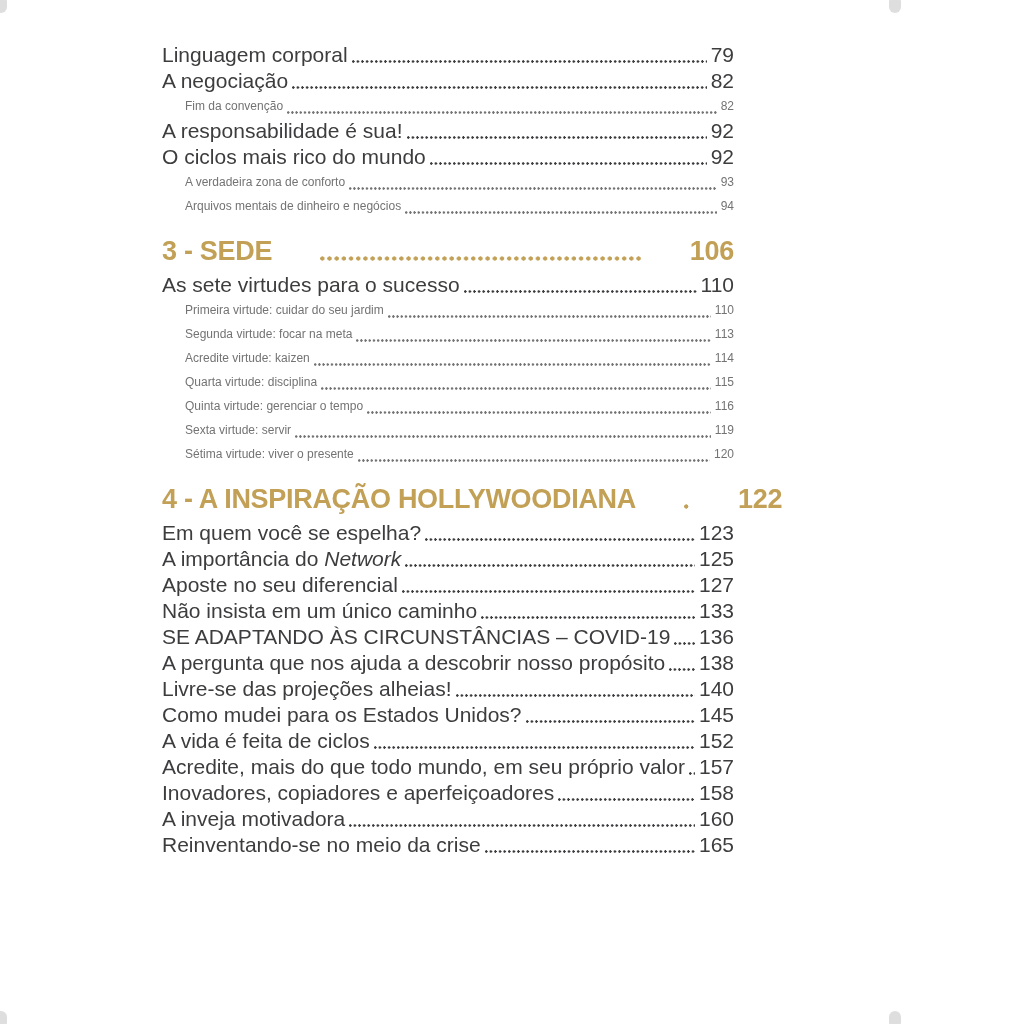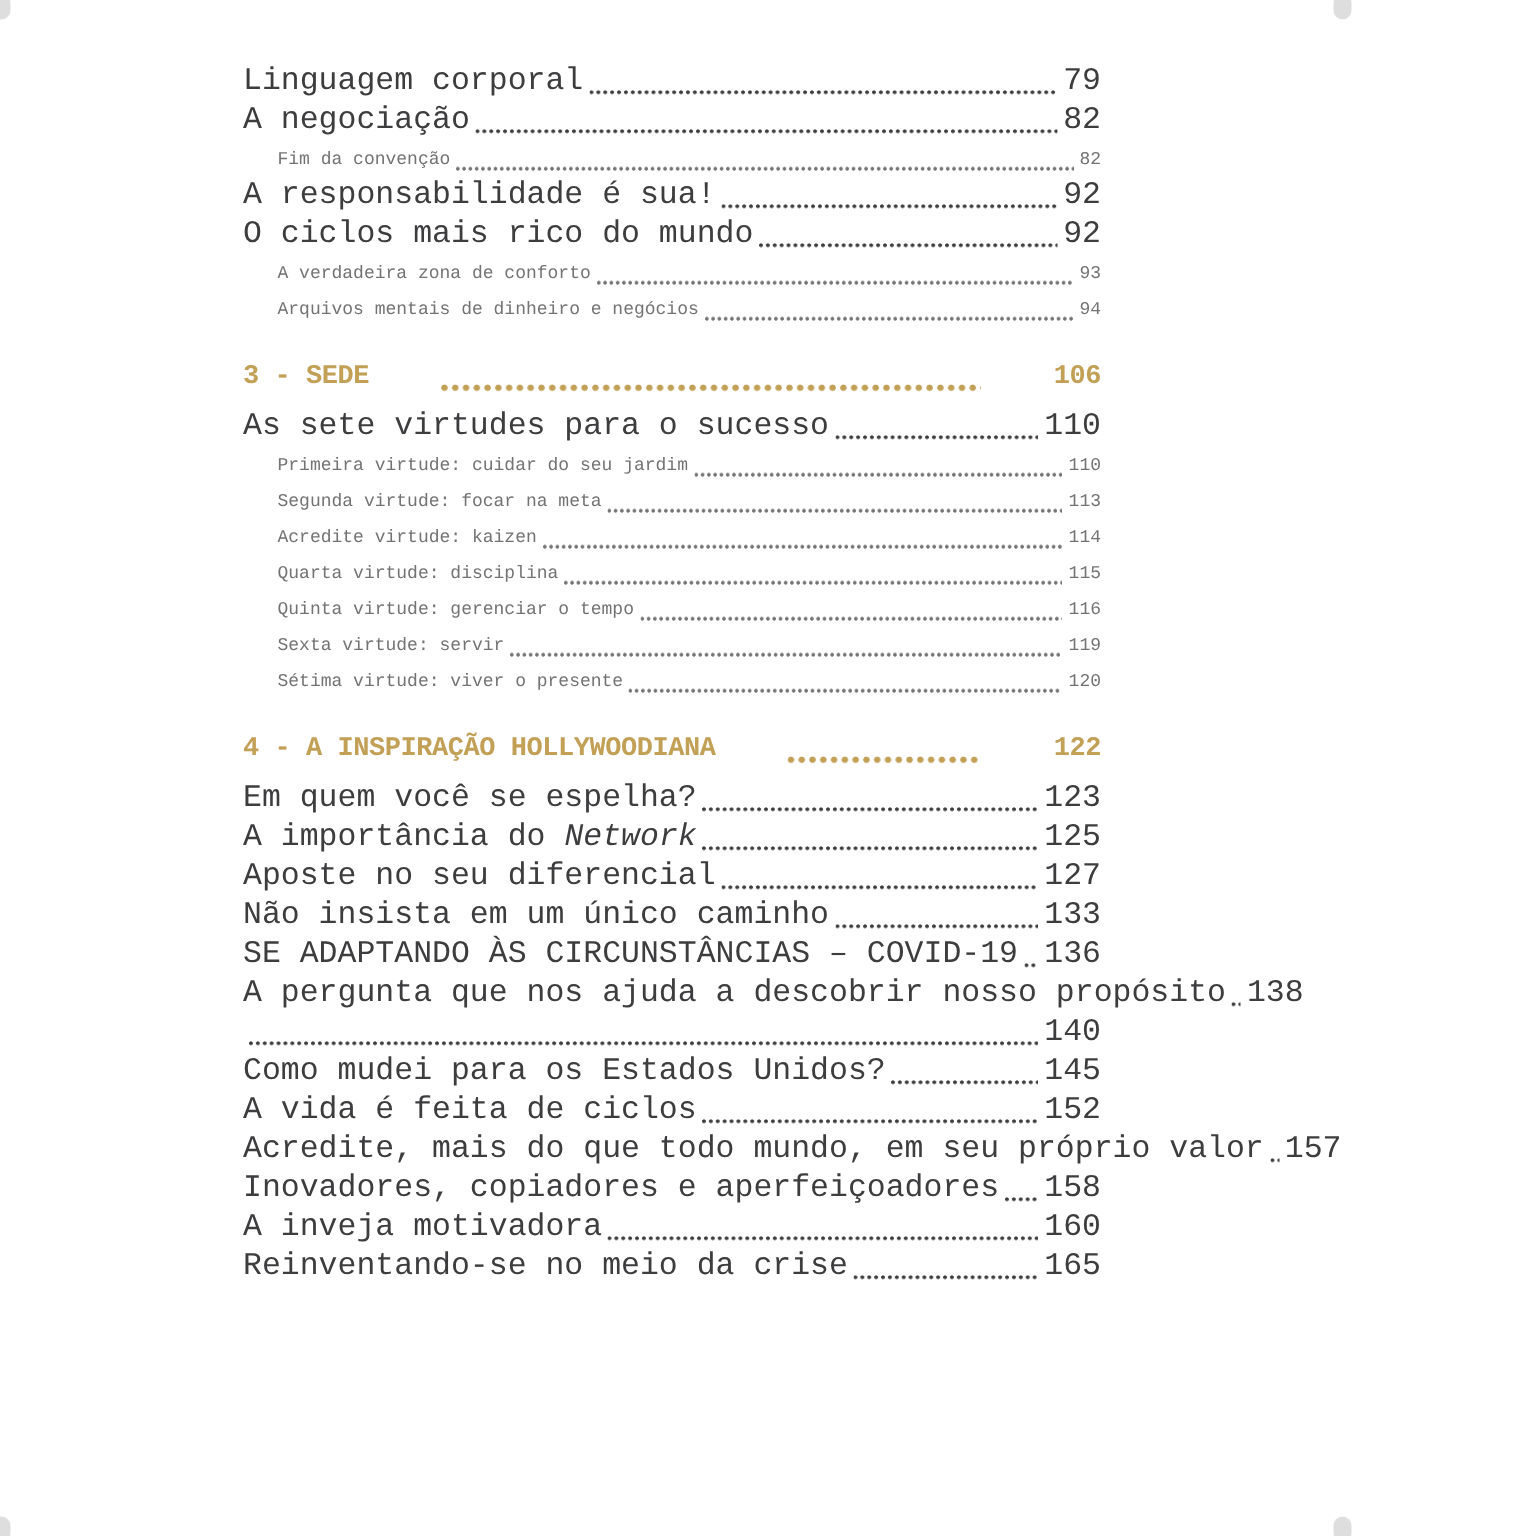--- a/index.html
+++ b/index.html
@@ -9,21 +9,20 @@
     height: 1024px;
     background: #ffffff;
     overflow: hidden;
     font-family: "Liberation Sans", sans-serif;
   }
   .page {
     position: relative;
     width: 896px;
     height: 1024px;
     background: var(--page-bg, #ffffff);
-    font-family: Liberation Mono, monospace;
   }
   .toc {
     width: 572px;
     margin: 0 auto;
     padding-top: 42px;
   }
   .toc-section { }
   .row {
     display: flex;
     align-items: baseline;
@@ -39,21 +38,21 @@
     line-height: 24px;
     font-size: 12px;
     color: var(--sub-text, #737373);
     padding-left: 23px;
   }
   .row.heading {
     height: 34px;
     line-height: 34px;
     margin-top: 16px;
     margin-bottom: 4px;
-    font-size: 18px;
+    font-size: 27px;
     font-weight: bold;
     letter-spacing: -0.3px;
     font-stretch: condensed;
     color: var(--gold, #c2a056);
     gap: 44px;
   }
   .title { white-space: nowrap; }
   .title em { font-style: italic; }
   .pagenum { white-space: nowrap; }
   .row.heading .pagenum { font-weight: bold; }
@@ -224,20 +223,21 @@
           <span class="title">SE ADAPTANDO ÀS CIRCUNSTÂNCIAS – COVID-19</span>
           <span class="leader"></span>
           <span class="pagenum">136</span>
         </div>
         <div class="row main">
           <span class="title">A pergunta que nos ajuda a descobrir nosso propósito</span>
           <span class="leader"></span>
           <span class="pagenum">138</span>
         </div>
         <div class="row main">
+          <span class="title">Livre-se das projeções alheias!</span>
           <span class="leader"></span>
           <span class="pagenum">140</span>
         </div>
       </div>
       <div class="toc-section">
         <div class="row main">
           <span class="title">Como mudei para os Estados Unidos?</span>
           <span class="leader"></span>
           <span class="pagenum">145</span>
         </div>

